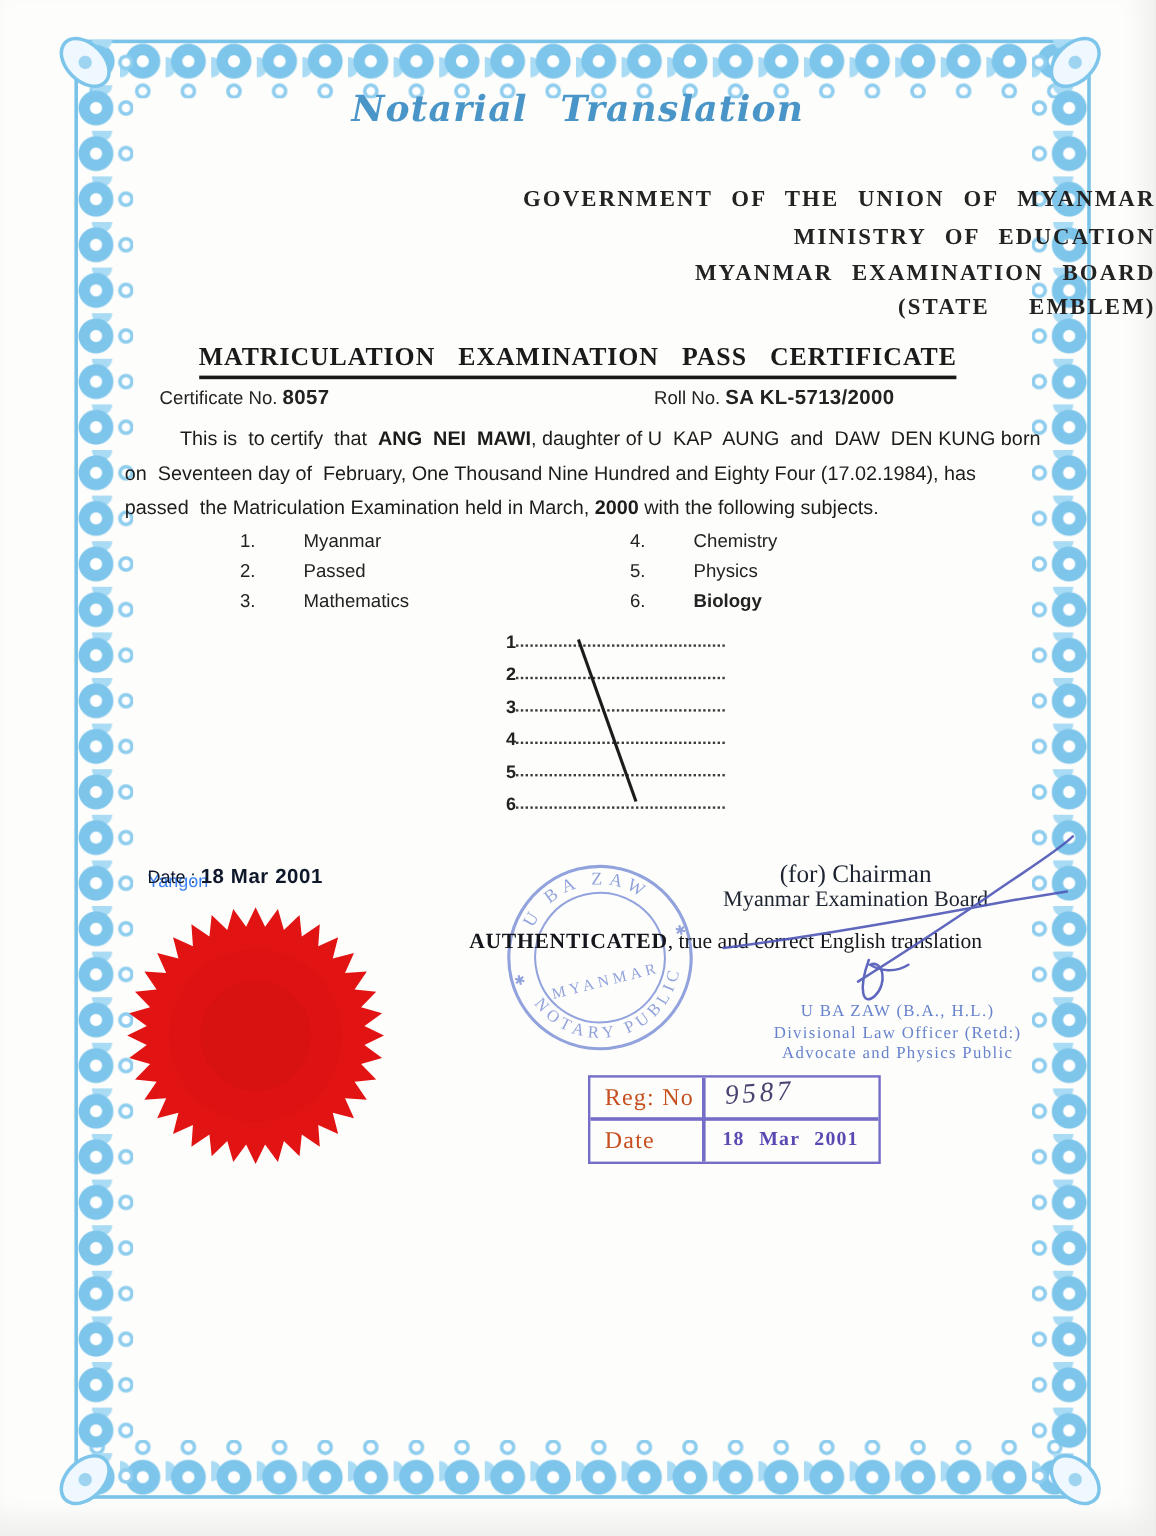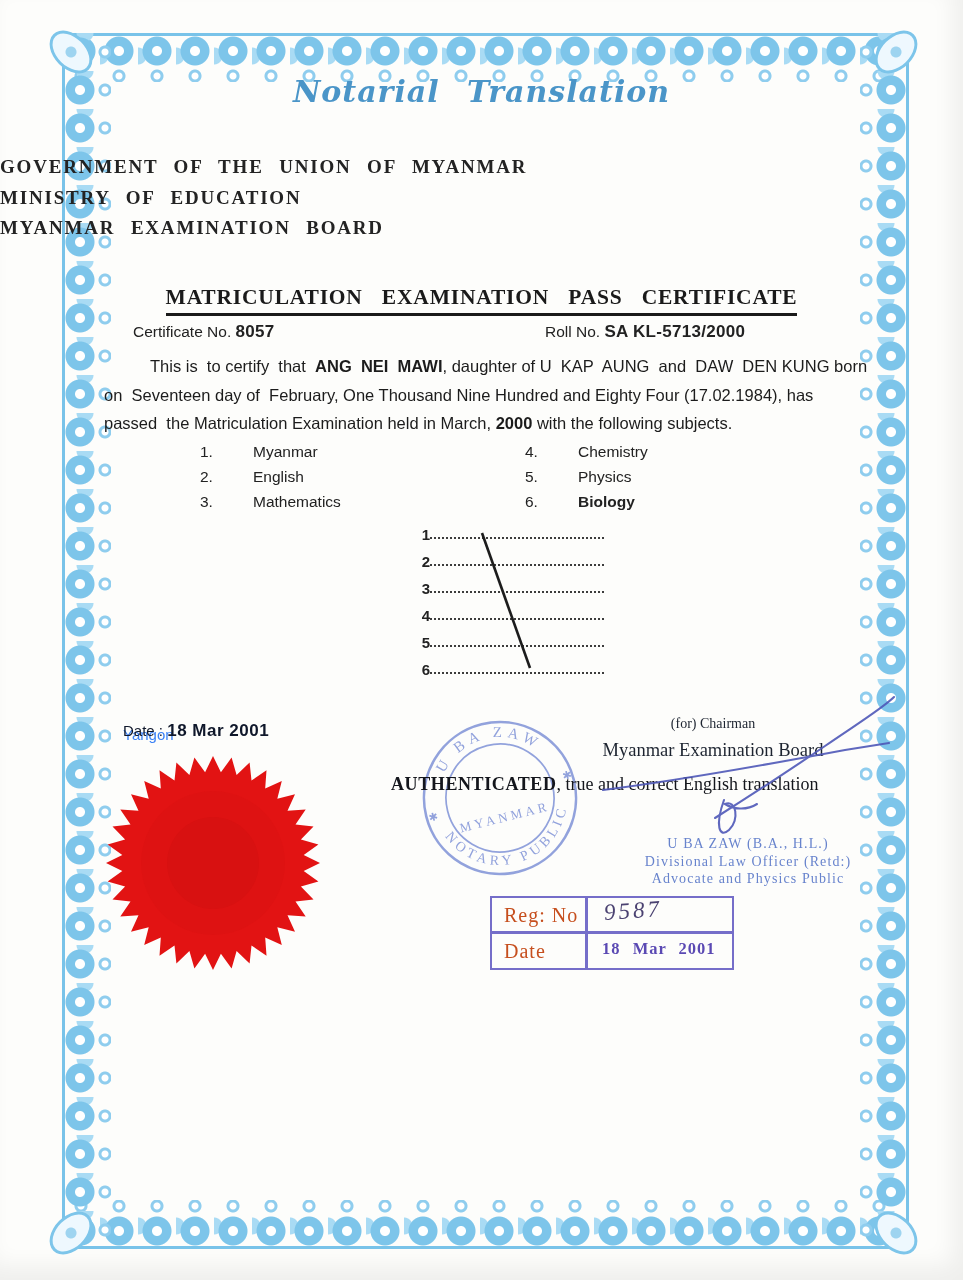--- a/index.html
+++ b/index.html
@@ -47,21 +47,21 @@
   #c-tl { left:54px; top:27px;  transform:rotate(-45deg); }
   #c-tr { left:879px; top:27px; transform:rotate(45deg); }
   #c-bl { left:54px; top:1208px; transform:rotate(45deg); }
   #c-br { left:879px; top:1208px; transform:rotate(-45deg); }
 
   
   .abs { position:absolute; z-index:3; }
   #script-title { left:0; width:963px; top:74px; text-align:center;
     font-family:"DejaVu Serif", serif; font-style:italic; font-weight:bold;
     font-size:30px; color:#4a95c8; letter-spacing:1px; word-spacing:16px; }
-  .gov { left:0; width:963px; text-align:left; font-family:"Liberation Serif", serif;
+  .gov { left:0; width:963px; text-align:right; font-family:"Liberation Serif", serif;
     font-weight:bold; color:#232323; letter-spacing:1.8px; word-spacing:9px; font-size:19px; }
   #gov1 { top:156px; } #gov2 { top:187px; } #gov3 { top:217px; }
   #emblem { top:246px; word-spacing:26px; }
   #photo-note { left:637px; top:247px; width:180px; font-family:"Liberation Serif", serif;
     font-size:13.5px; line-height:17px; color:#333; }
   #title-wrap { left:0; width:963px; top:285px; text-align:center; }
   #main-title { display:inline-block; font-family:"Liberation Serif", serif; font-weight:bold;
     font-size:21.5px; color:#1a1a1a; letter-spacing:.8px; word-spacing:13px;
     border-bottom:3px solid #1a1a1a; padding-bottom:3px; }
   #cert-no { left:133px; top:322px; font-size:15.5px; color:#222; }
@@ -76,21 +76,21 @@
   .drow { left:416px; width:200px; white-space:nowrap; }
   .drow .dn { display:inline-block; width:14px; text-align:right; font-weight:bold;
     font-size:15px; color:#222; vertical-align:bottom; }
   .drow .dots { display:inline-block; width:174px; height:15px;
     border-bottom:2.6px dotted #3c3c3c; }
   #issue-place { left:123px; top:726px; font-size:15px; color:#3b82f6; }
   #issue-date { left:123px; top:721px; font-size:15px; color:#0f172a; }
   #issue-date b { font-size:17px; letter-spacing:.5px; }
   .sig-block { left:585px; width:256px; text-align:center; font-family:"Liberation Serif", serif; color:#1d2430; }
   #sd-line { top:692px; font-size:17px; letter-spacing:.5px; }
-  #for-chairman { top:716px; font-size:14px; }
+  #for-chairman { top:716px; font-size:21px; }
   #board-line { top:740px; font-size:18.5px; }
   #auth-line { left:391px; top:774px; font-family:"Liberation Serif", serif;
     font-size:18px; color:#14161c; z-index:5; white-space:nowrap; }
   #auth-line b { letter-spacing:.6px; }
   #officer-text { left:628px; top:835px; width:240px; text-align:center;
     font-family:"Liberation Serif", serif; font-size:14px; line-height:17.5px;
     color:#5b79c9; letter-spacing:1.1px; opacity:.92; z-index:4; }
   
   #reg-box { left:490px; top:896px; width:240px; height:70px;
     border:2.5px solid #6a62c5; opacity:.92; z-index:4; }
@@ -122,32 +122,33 @@
   <div class="bv" id="b-right"></div>
   <div class="corner" id="c-tl"></div>
   <div class="corner" id="c-tr"></div>
   <div class="corner" id="c-bl"></div>
   <div class="corner" id="c-br"></div>
 
   <div class="abs" id="script-title">Notarial  Translation</div>
   <div class="abs gov" id="gov1">GOVERNMENT  OF  THE  UNION  OF  MYANMAR</div>
   <div class="abs gov" id="gov2">MINISTRY  OF  EDUCATION</div>
   <div class="abs gov" id="gov3">MYANMAR  EXAMINATION  BOARD</div>
+  <div class="abs gov" id="emblem">(STATE EMBLEM)</div>
 
   <div class="abs" id="title-wrap">
     <span id="main-title">MATRICULATION EXAMINATION PASS CERTIFICATE</span>
   </div>
 
   <div class="abs" id="cert-no"><span>Certificate No. </span><b>8057</b></div>
   <div class="abs" id="roll-no"><span>Roll No. </span><b>SA KL-5713/2000</b></div>
 
   <div class="abs" id="paragraph"><span>This is  to certify  that  </span><b>ANG  NEI  MAWI</b><span>, daughter of U  KAP  AUNG  and  DAW  DEN KUNG born on  Seventeen day of  February, One Thousand Nine Hundred and Eighty Four (17.02.1984), has passed  the Matriculation Examination held in March, </span><b>2000</b><span> with the following subjects.</span></div>
 
   <div class="abs subj" style="left:200px;top:443px"><span class="sn">1.</span><span>Myanmar</span></div>
-  <div class="abs subj" style="left:200px;top:468px"><span class="sn">2.</span><span>English</span></div>
+  <div class="abs subj" style="left:200px;top:468px"><span class="sn">2.</span><span>Passed</span></div>
   <div class="abs subj" style="left:200px;top:493px"><span class="sn">3.</span><span>Mathematics</span></div>
   <div class="abs subj" style="left:525px;top:443px"><span class="sn">4.</span><span>Chemistry</span></div>
   <div class="abs subj" style="left:525px;top:468px"><span class="sn">5.</span><span>Physics</span></div>
   <div class="abs subj" style="left:525px;top:493px"><span class="sn">6.</span><span style="font-weight:bold">Biology</span></div>
 
   <div class="abs drow" style="top:522px"><span class="dn">1</span><span class="dots"></span></div>
   <div class="abs drow" style="top:549px"><span class="dn">2</span><span class="dots"></span></div>
   <div class="abs drow" style="top:576px"><span class="dn">3</span><span class="dots"></span></div>
   <div class="abs drow" style="top:603px"><span class="dn">4</span><span class="dots"></span></div>
   <div class="abs drow" style="top:630px"><span class="dn">5</span><span class="dots"></span></div>

